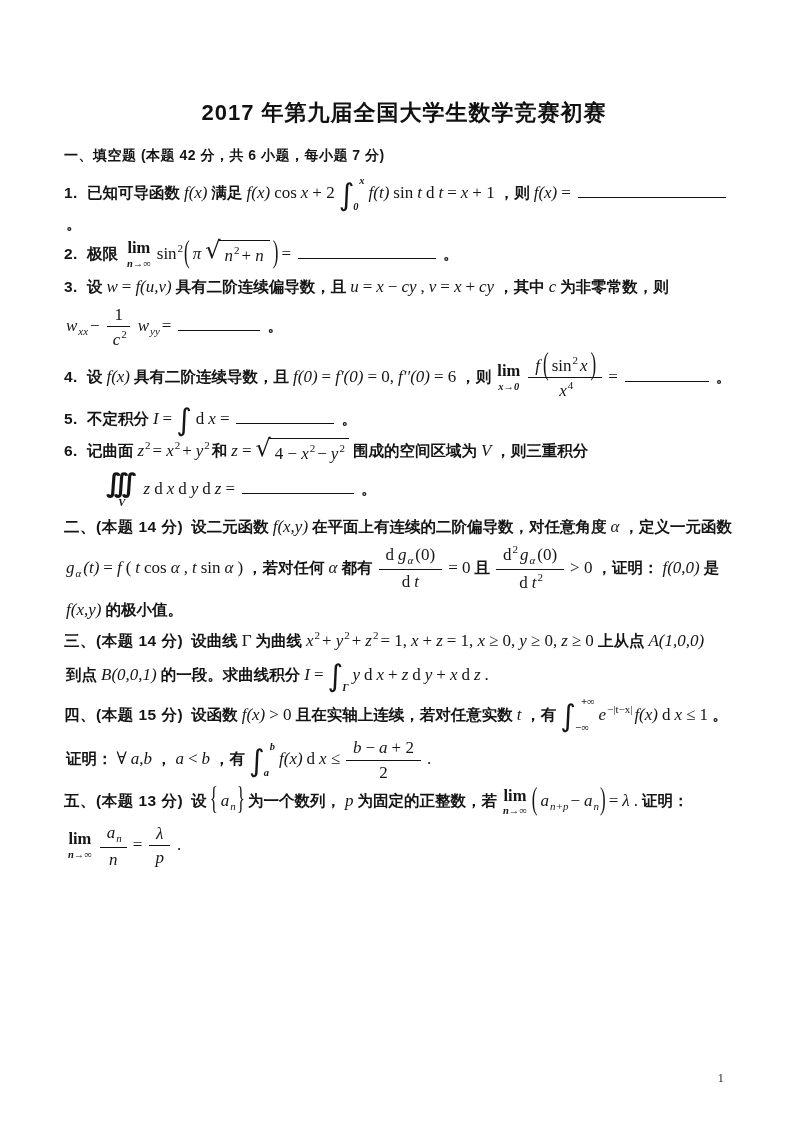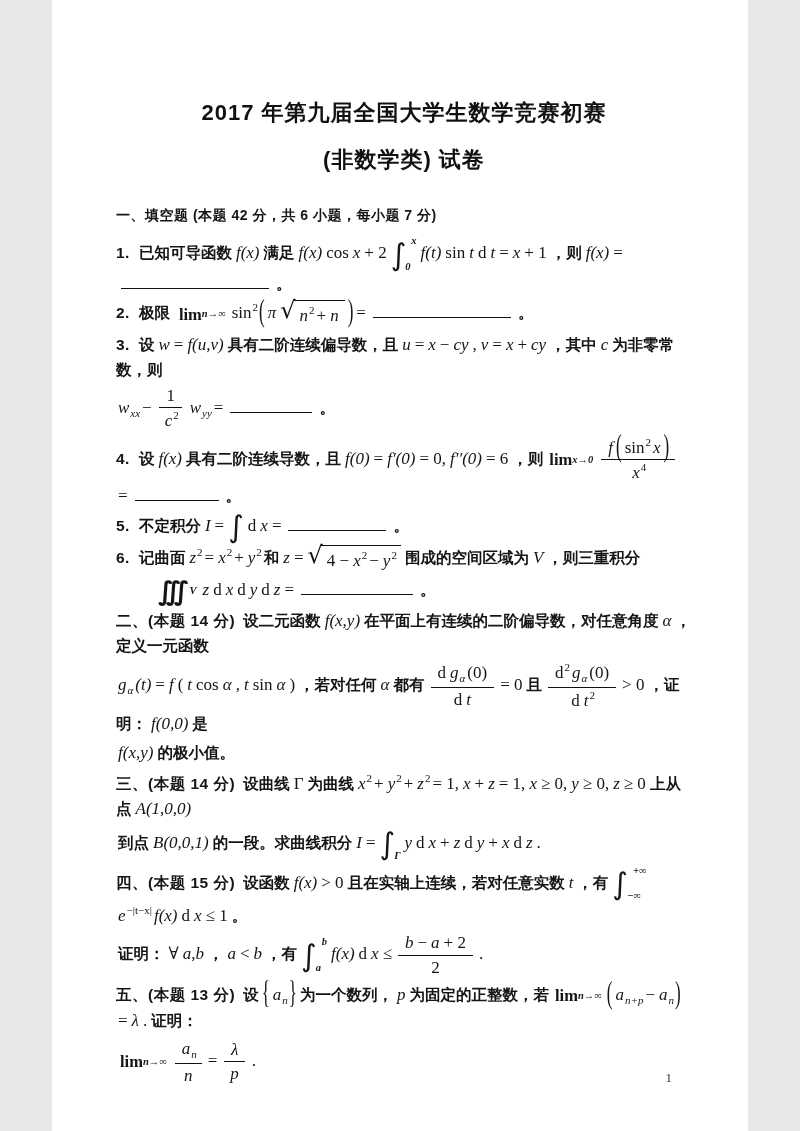--- a/index.html
+++ b/index.html
@@ -1,17 +1,17 @@
 <!DOCTYPE html>
 <html><head>
 <meta charset="utf-8">
 <style>
   html,body{margin:0;padding:0;background:#e8e8e8;}
   .page{
-    width:696px;height:1131px;background:#ffffff;position:relative;
+    width:800px;height:1131px;background:#ffffff;position:relative;
     margin:0 auto;overflow:hidden;color:#151515;
     font-family:"Liberation Sans","DejaVu Sans",sans-serif;
   }
   .content{padding:98px 56px 0 64px;}
   .title{text-align:center;font-weight:700;font-size:22px;letter-spacing:1px;color:#111;}
   .title1{margin-bottom:17px;}
   .title2{margin-bottom:30px;}
   .line{font-size:15.5px;line-height:1.5;margin:4px 0;font-weight:600;}
   .line.section{font-size:14px;margin-bottom:10px;}
   .seg-t{font-weight:700;margin:0 2px;}
@@ -33,36 +33,35 @@
   .m-rad{font-family:"DejaVu Sans",sans-serif;font-size:24px;line-height:1;font-weight:400;margin-top:-2px;}
   .m-radc{border-top:1.6px solid #111;padding:1px 4px 0;margin-left:-2px;white-space:nowrap;}
   
   .m-int{display:inline-flex;align-items:center;vertical-align:middle;margin:0 2px;}
   .m-intsym{font-family:"DejaVu Sans","DejaVu Serif",sans-serif;font-size:30px;line-height:.9;font-weight:400;}
   .m-lims{display:inline-flex;flex-direction:column;justify-content:space-between;height:36px;
           font-family:"Liberation Serif","DejaVu Serif",serif;font-style:italic;font-size:10.5px;line-height:1;margin-left:1px;}
   .m-hi{margin-left:4px;}
   .m-lo{margin-left:-2px;}
   
-  .m-uo{display:inline-flex;align-items:center;vertical-align:middle;margin:0 4px;}
+  .m-uo{display:inline-flex;flex-direction:column;align-items:center;vertical-align:middle;margin:0 4px;}
   .m-limtop{font-family:"Liberation Serif","DejaVu Serif",serif;font-size:16.5px;line-height:1.05;}
   .m-under{font-family:"Liberation Serif","DejaVu Serif",serif;font-style:italic;font-size:10.5px;line-height:1.3;}
   .m-iiint{display:inline-flex;}
   .m-intsym3{font-family:"DejaVu Sans","DejaVu Serif",sans-serif;font-size:26px;line-height:1;}
   .m-intsym3 + .m-intsym3{margin-left:-8px;}
   .pagenum{position:absolute;right:76px;top:1070px;font-size:13px;color:#333;
            font-family:"Liberation Serif","DejaVu Serif",serif;}
 </style>
 </head>
 <body>
 
 <div class="page">
   <div class="content">
     <div class="title title1">2017 年第九届全国大学生数学竞赛初赛</div>
-    <div class="title title2">(非数学类) 试卷</div>
     <div id="lines">
         <div class="line section"><span class="seg-b">一、填空题 (本题 42 分，共 6 小题，每小题 7 分)</span></div>
         <div class="line"><span class="seg-b">1.</span><span class="seg-sp" style="width: 5px;"></span><span class="seg-t">已知可导函数</span><span class="seg-i">f(x)</span><span class="seg-t">满足</span><span class="seg-i">f(x)</span><span class="seg-m">cos</span><span class="seg-i">x</span><span class="seg-m">+ 2</span><span class="m-int">
             <span class="m-intsym">∫</span>
             <span class="m-lims">
               <span class="m-hi">x</span>
               <span class="m-lo">0</span>
             </span>
           </span><span class="seg-i">f(t)</span><span class="seg-m">sin</span><span class="seg-i">t</span><span class="seg-m">d</span><span class="seg-i">t</span><span class="seg-m">=</span><span class="seg-i">x</span><span class="seg-m">+ 1</span><span class="seg-t">，则</span><span class="seg-i">f(x)</span><span class="seg-m">=</span><span class="seg-blank" style="width: 148px;"></span><span class="seg-t">。</span></div>
         <div class="line"><span class="seg-b">2.</span><span class="seg-sp" style="width: 5px;"></span><span class="seg-t">极限</span><span class="seg-sp" style="width: 3px;"></span><span class="m-uo">

